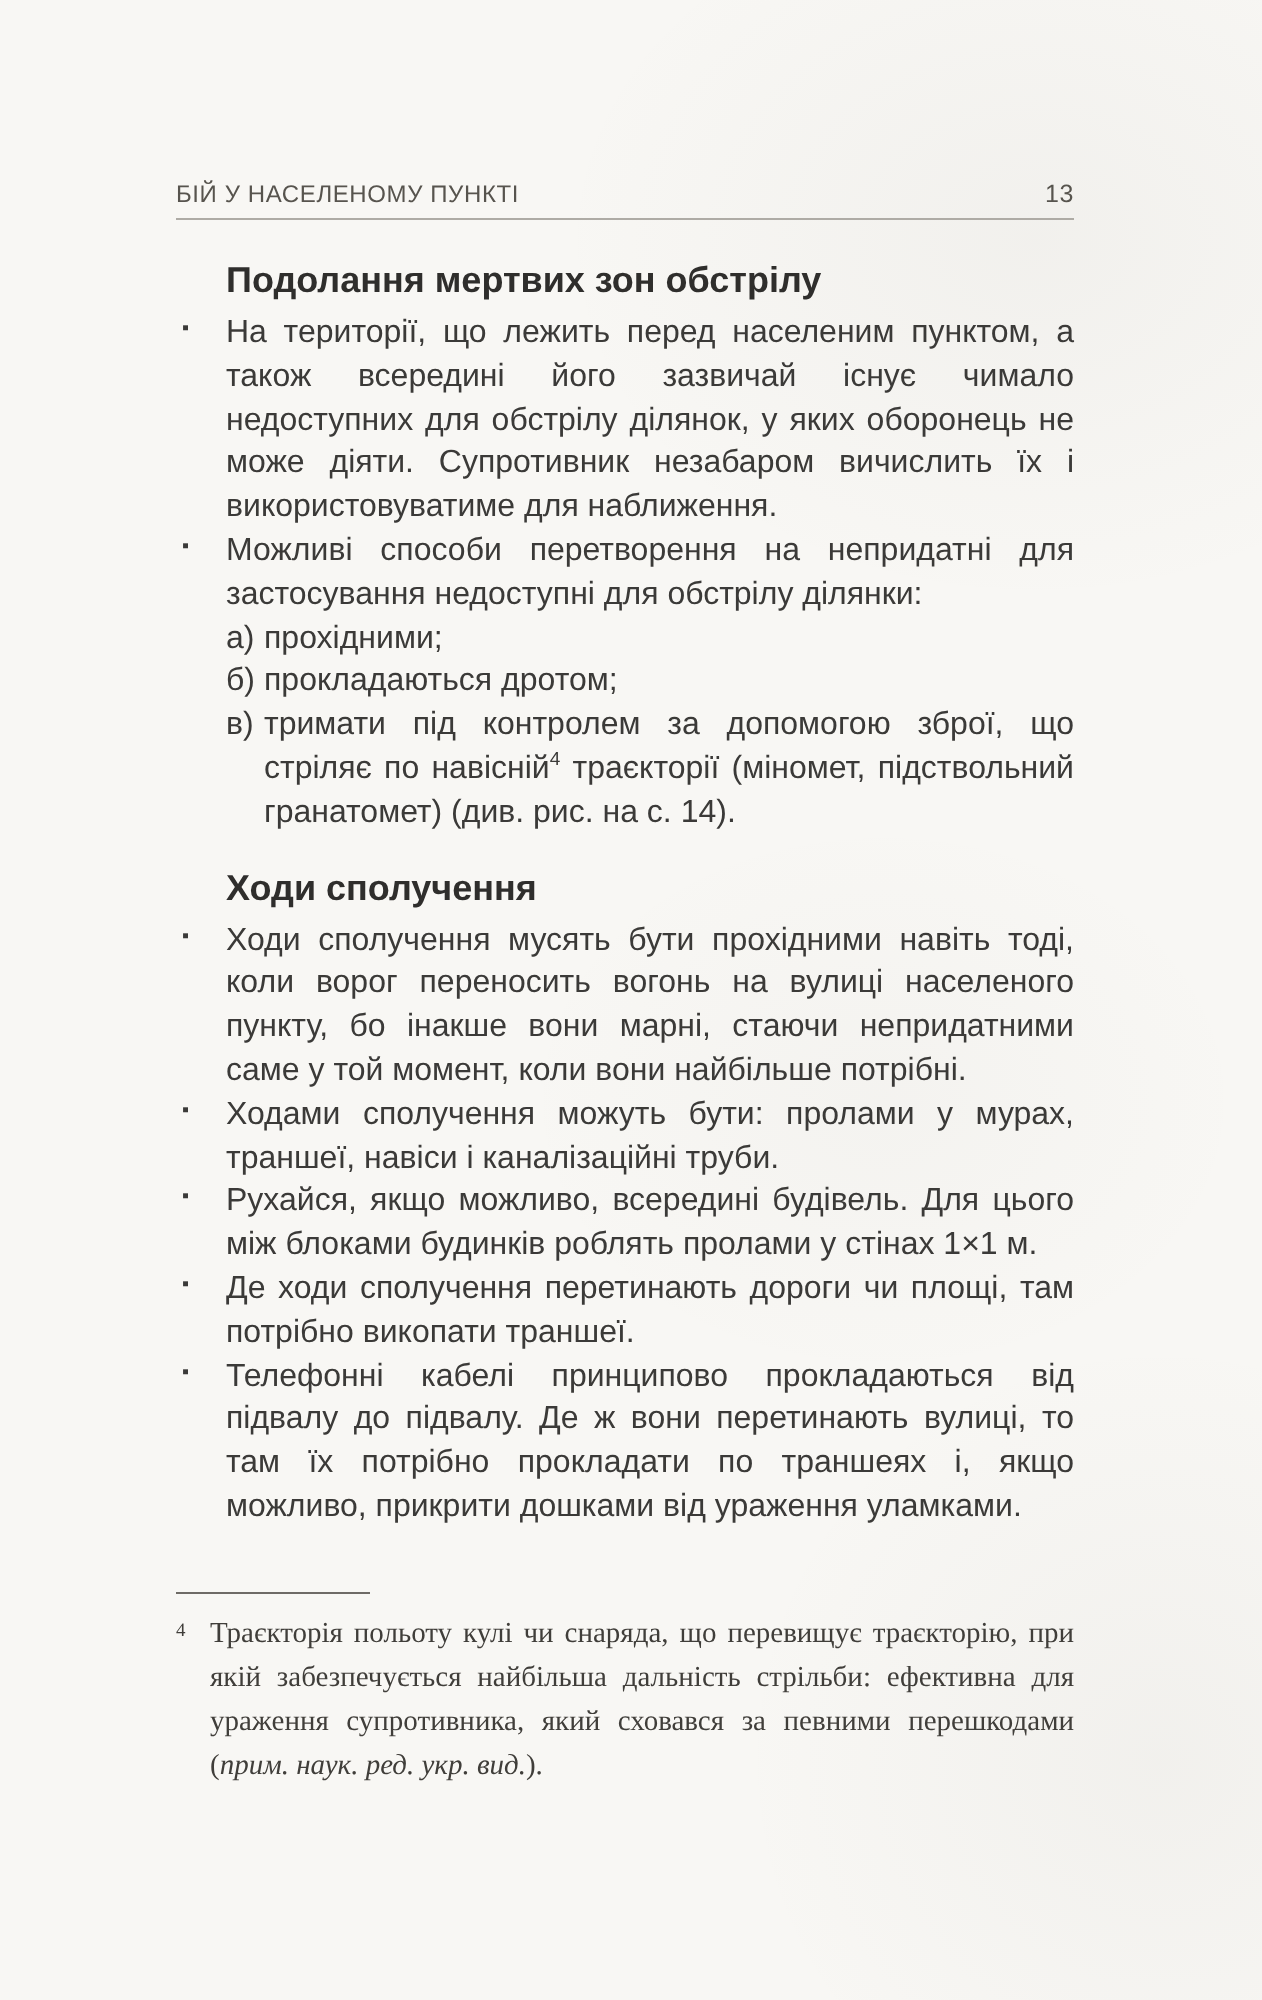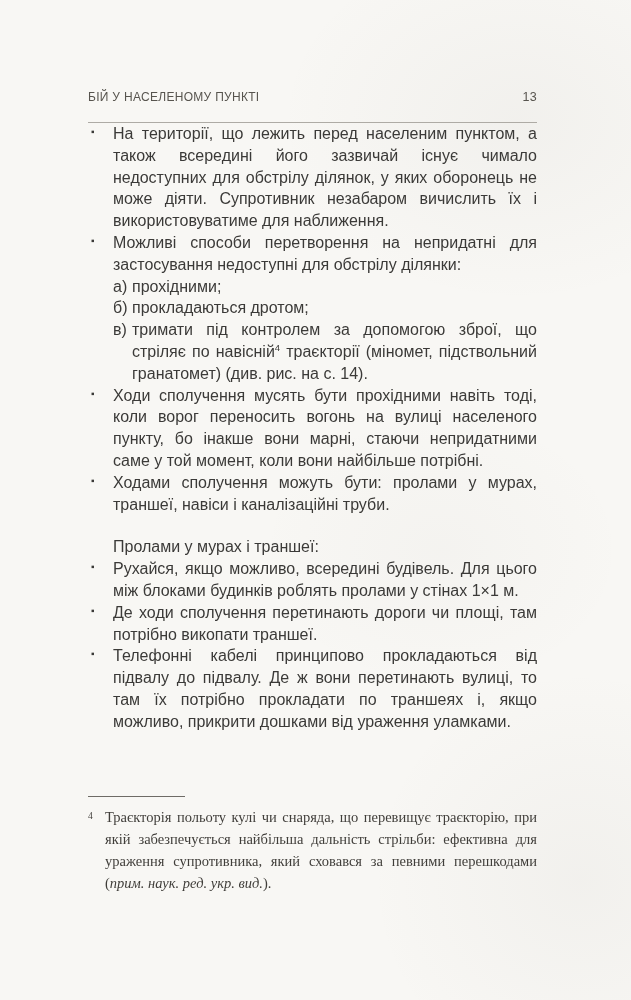--- a/index.html
+++ b/index.html
@@ -18,21 +18,21 @@
       radial-gradient(ellipse 260px 200px at 70% 55%, rgba(120,115,105,0.03), rgba(0,0,0,0) 70%),
       #f8f7f4;
   }
   .inner {
     position: absolute;
     left: 88px; top: 90px; width: 449px;
   }
   .running-header {
     display: flex; justify-content: space-between; align-items: flex-end;
     font-size: 12px; color: #57544e; letter-spacing: 0.3px;
-    border-bottom: 1.5px solid #aeaba5; padding-bottom: 18px;
+    border-bottom: 1.5px solid #aeaba5; padding-bottom: 5px;
   }
   .running-header .pgnum { font-size: 12.5px; }
   .sec-title {
     font-size: 18px; font-weight: bold; color: #2f2e2c;
     margin: 19px 0 5px 25px; line-height: 22px;
   }
   .sec-title.second { margin-top: 15px; }
   p { margin: 0; }
   .body-text {
     font-size: 16px; line-height: 21.8px; color: #3b3a38;
@@ -70,20 +70,21 @@
 <body>
 
 <div class="page">
   <div class="inner">
 
     <div class="running-header">
       <span>БІЙ У НАСЕЛЕНОМУ ПУНКТІ</span>
       <span class="pgnum">13</span>
     </div>
 
+    <h2 class="sec-title">Подолання мертвих зон обстрілу</h2>
 
     <div class="bullet">
       <span class="bm">▪</span>
       <p class="body-text">На території, що лежить перед населеним пунктом, а також всередині його зазвичай існує чимало недоступних для обстрілу ділянок, у яких оборонець не може діяти. Супротивник незабаром вичислить їх і використовуватиме для наближення.</p>
     </div>
 
     <div class="bullet">
       <span class="bm">▪</span>
       <p class="body-text">Можливі способи перетворення на непридатні для застосування недоступні для обстрілу ділянки:</p>
     </div>
@@ -96,33 +97,33 @@
       <div class="lrow">
         <span class="lmark body-text">б)</span>
         <p class="ltext body-text">прокладаються дротом;</p>
       </div>
       <div class="lrow">
         <span class="lmark body-text">в)</span>
         <p class="ltext body-text"><span>тримати під контролем за допомогою зброї, що стріляє по навісній</span><sup class="fnref">4</sup><span> траєкторії (міномет, підствольний гранатомет) (див. рис. на с. 14).</span></p>
       </div>
     </div>
 
+    <h2 class="sec-title second">Ходи сполучення</h2>
 
 
     <div class="bullet">
       <span class="bm">▪</span>
       <p class="body-text">Ходи сполучення мусять бути прохідними навіть тоді, коли ворог переносить вогонь на вулиці населеного пункту, бо інакше вони марні, стаючи непридатними саме у той момент, коли вони найбільше потрібні.</p>
     </div>
 
     <div class="bullet">
       <span class="bm">▪</span>
       <p class="body-text">Ходами сполучення можуть бути: пролами у мурах, траншеї, навіси і каналізаційні труби.</p>
     </div>
 
-    <p class="body-text plain-line gap-before">Пролами у мурах і траншеї:</p>
 
     <div class="bullet">
       <span class="bm">▪</span>
       <p class="body-text">Рухайся, якщо можливо, всередині будівель. Для цього між блоками будинків роблять пролами у стінах 1×1 м.</p>
     </div>
 
     <div class="bullet">
       <span class="bm">▪</span>
       <p class="body-text">Де ходи сполучення перетинають дороги чи площі, там потрібно викопати траншеї.</p>
     </div>

